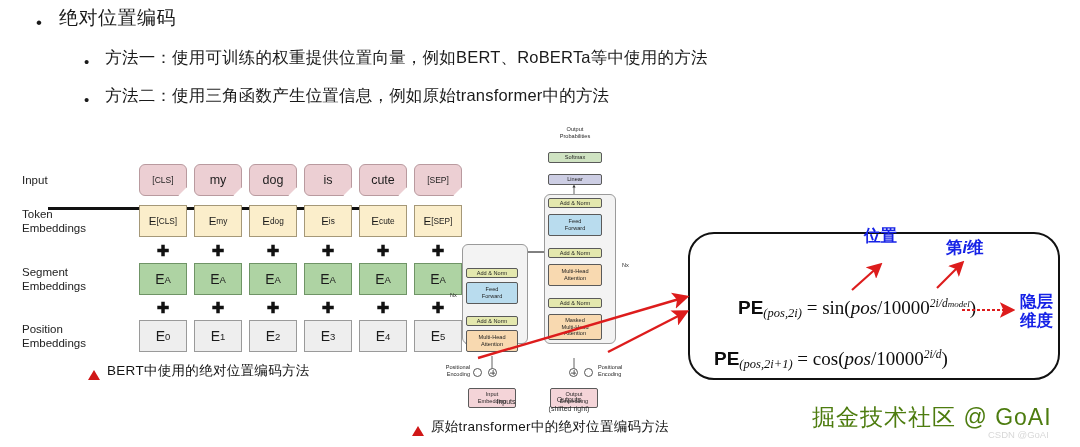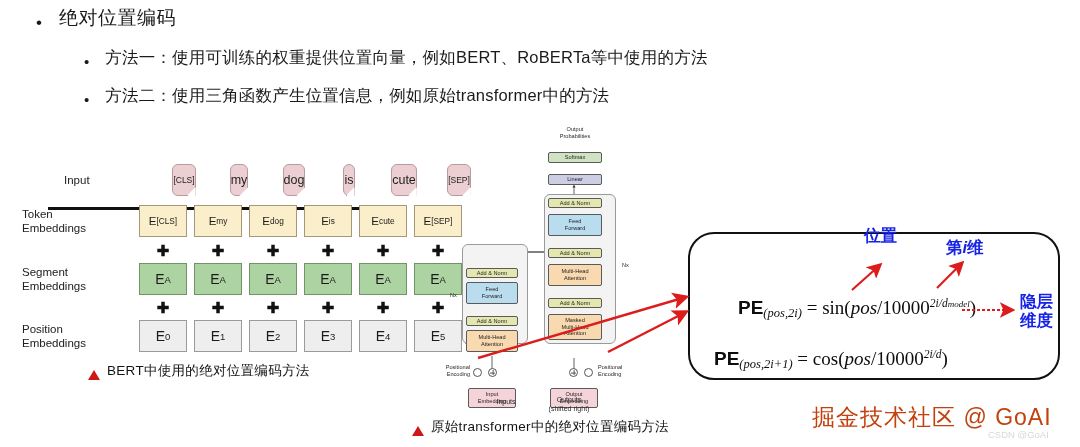--- a/index.html
+++ b/index.html
@@ -61,21 +61,21 @@
     font-size: 11.5px;
     line-height: 1.25;
     color: #222;
     display: flex;
     align-items: center;
     white-space: pre-line;
   }
   .cell { display: flex; align-items: center; justify-content: center; }
 
   
-  .r-input { height: 40px; margin-left: 42px; }
+  .r-input { height: 40px; }
   .tok {
     width: 48px; height: 30px;
     background: #eccfd3;
     border: 1px solid #b99a9f;
     border-radius: 6px 6px 0 6px;
     display: flex; align-items: center; justify-content: center;
     font-size: 12.5px; color: #1d1d1d;
     position: relative;
   }
   .tok.small { font-size: 8.5px; }
@@ -227,21 +227,21 @@
   .a-hid { left: 1020px; top: 292px; text-align: left; }
   .a-dim .it { font-style: italic; }
 
   
   .arrows { position: absolute; left: 0; top: 0; width: 1080px; height: 447px; pointer-events: none; }
 
   
   .wm {
     position: absolute;
     left: 812px; top: 402px;
-    color: #c2410c;
+    color: #4d7c0f;
     font-size: 23px;
     letter-spacing: 1px;
     text-shadow: 1px 1px 0 #ffffff;
     white-space: nowrap;
   }
   .wm-sub {
     position: absolute;
     left: 988px; top: 429px;
     color: #d8d8d8;
     font-size: 9.5px;

